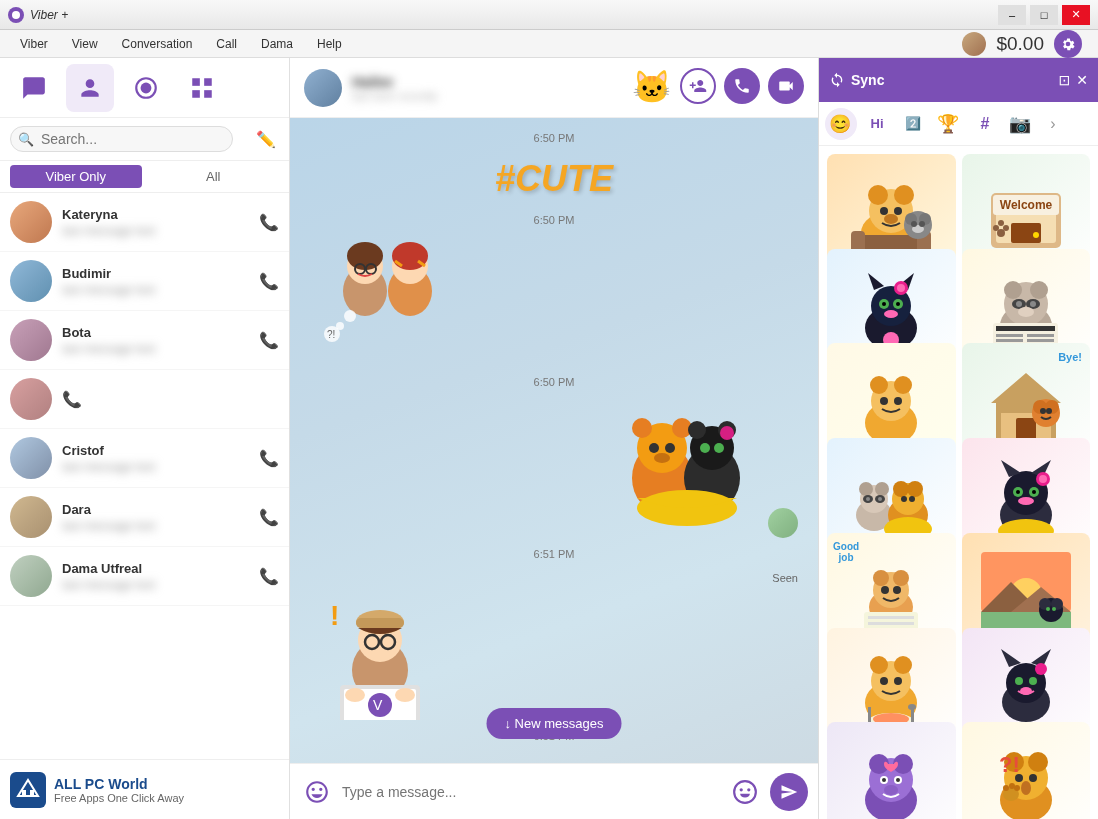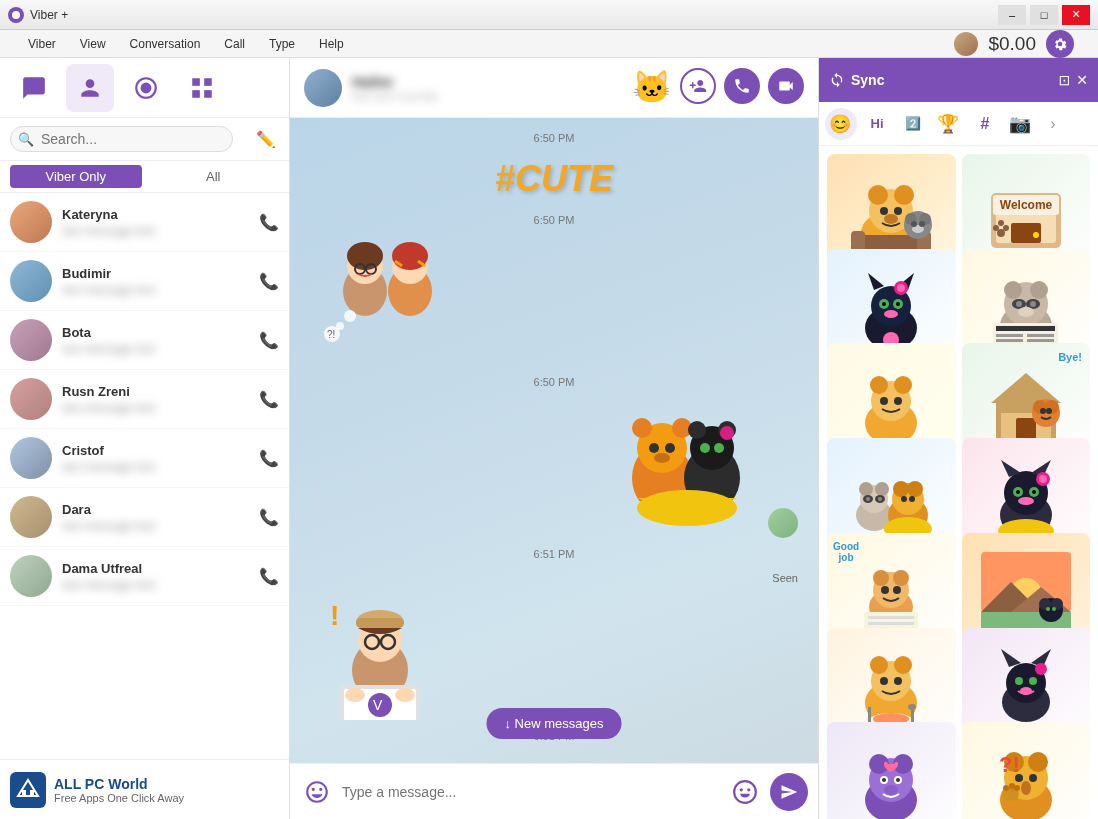--- a/index.html
+++ b/index.html
@@ -10,33 +10,33 @@
       height: 30px;
       background: linear-gradient(to bottom, #f8f8f8, #e8e8e8);
       border-bottom: 1px solid #ccc;
       display: flex;
       align-items: center;
       padding: 0 8px;
       position: relative;
     }
     .titlebar-icon { width: 16px; height: 16px; background: #7b4fb5; border-radius: 50%; margin-right: 6px; display: flex; align-items: center; justify-content: center; }
     .titlebar-icon svg { width: 10px; height: 10px; fill: white; }
-    .titlebar-text { font-size: 12px; color: #333; flex: 1; }
+    .titlebar-text { font-size: 12px; color: #333; flex: 1; font-style: italic; }
     .titlebar-controls { display: flex; gap: 4px; }
     .titlebar-btn { width: 28px; height: 20px; border: none; font-size: 11px; cursor: pointer; display: flex; align-items: center; justify-content: center; background: #e0e0e0; }
     .titlebar-btn.close { background: #e81123; color: white; }
 
     
     .menubar {
       height: 28px;
       background: #f5f5f5;
       border-bottom: 1px solid #ddd;
       display: flex;
       align-items: center;
-      padding: 0 24px;
+      padding: 0 16px;
       gap: 16px;
     }
     .menu-item { font-size: 12px; color: #333; cursor: pointer; padding: 2px 4px; }
     .menu-right { margin-left: auto; display: flex; align-items: center; gap: 10px; }
     .menu-avatar { width: 24px; height: 24px; border-radius: 50%; background: #aaa; overflow: hidden; }
     .menu-balance { font-size: 19px; color: #333; }
     .menu-settings { width: 28px; height: 28px; background: #7b4fb5; border-radius: 50%; display: flex; align-items: center; justify-content: center; cursor: pointer; }
 
     
     .main-container {
@@ -364,21 +364,21 @@
     <button class="titlebar-btn">□</button>
     <button class="titlebar-btn close">✕</button>
   </div>
 </div>
 
 <div class="menubar">
   <span class="menu-item">Viber</span>
   <span class="menu-item">View</span>
   <span class="menu-item">Conversation</span>
   <span class="menu-item">Call</span>
-  <span class="menu-item">Type</span>
+  <span class="menu-item">Dama</span>
   <span class="menu-item">Help</span>
   <div class="menu-right">
     <div class="menu-avatar" style="background: linear-gradient(135deg,#c8a87e,#a07050);"></div>
     <span class="menu-balance">$0.00</span>
     <div class="menu-settings">
       <svg width="16" height="16" viewBox="0 0 24 24" fill="white">
           <path d="M12 15.5A3.5 3.5 0 0 1 8.5 12 3.5 3.5 0 0 1 12 8.5a3.5 3.5 0 0 1 3.5 3.5 3.5 3.5 0 0 1-3.5 3.5m7.43-2.92c.04-.32.07-.64.07-.08s-.03-.47-.07-.08l1.84-1.44c.16-.13.2-.37.1-.56l-1.74-3c-.1-.19-.33-.26-.54-.19l-2.17.87c-.46-.35-.95-.64-1.5-.86L14.9 4.1c-.04-.21-.23-.36-.45-.36h-3.5c-.22 0-.41.15-.45.36l-.34 2.3c-.55.22-1.04.51-1.5.86L7 6.39c-.21-.07-.44 0-.54.19l-1.74 3c-.1.19-.06.43.1.56l1.84 1.44c-.04.32-.07.65-.07.92s.03.6.07.92l-1.84 1.44c-.16.13-.2.37-.1.56l1.74 3c.1.19.33.26.54.19l2.17-.87c.46.35.95.64 1.5.86l.34 2.3c.04.21.23.36.45.36h3.5c.22 0 .41-.15.45-.36l.34-2.3c.55-.22 1.04-.51 1.5-.86l2.17.87c.21.07.44 0 .54-.19l1.74-3c.1-.19.06-.43-.1-.56l-1.84-1.44z"></path>
         </svg>
     </div>
   </div>
@@ -458,24 +458,20 @@
           <div class="contact-name">Bota</div>
           <div class="contact-msg blurred">last message text</div>
         </div>
         <div class="contact-right">
           <span class="viber-badge">📞</span>
         </div>
       </div>
 
       <div class="contact-item">
         <div class="contact-avatar" style="background: linear-gradient(135deg,#d8a0a0,#b08080);"></div>
-        <div class="contact-info">
-          <div class="contact-name">Rusn Zreni</div>
-          <div class="contact-msg blurred">last message text</div>
-        </div>
         <div class="contact-right">
           <span class="viber-badge">📞</span>
         </div>
       </div>
 
       <div class="contact-item">
         <div class="contact-avatar" style="background: linear-gradient(135deg,#b0c8e0,#8090a8);"></div>
         <div class="contact-info">
           <div class="contact-name">Cristof</div>
           <div class="contact-msg blurred">last message text</div>

